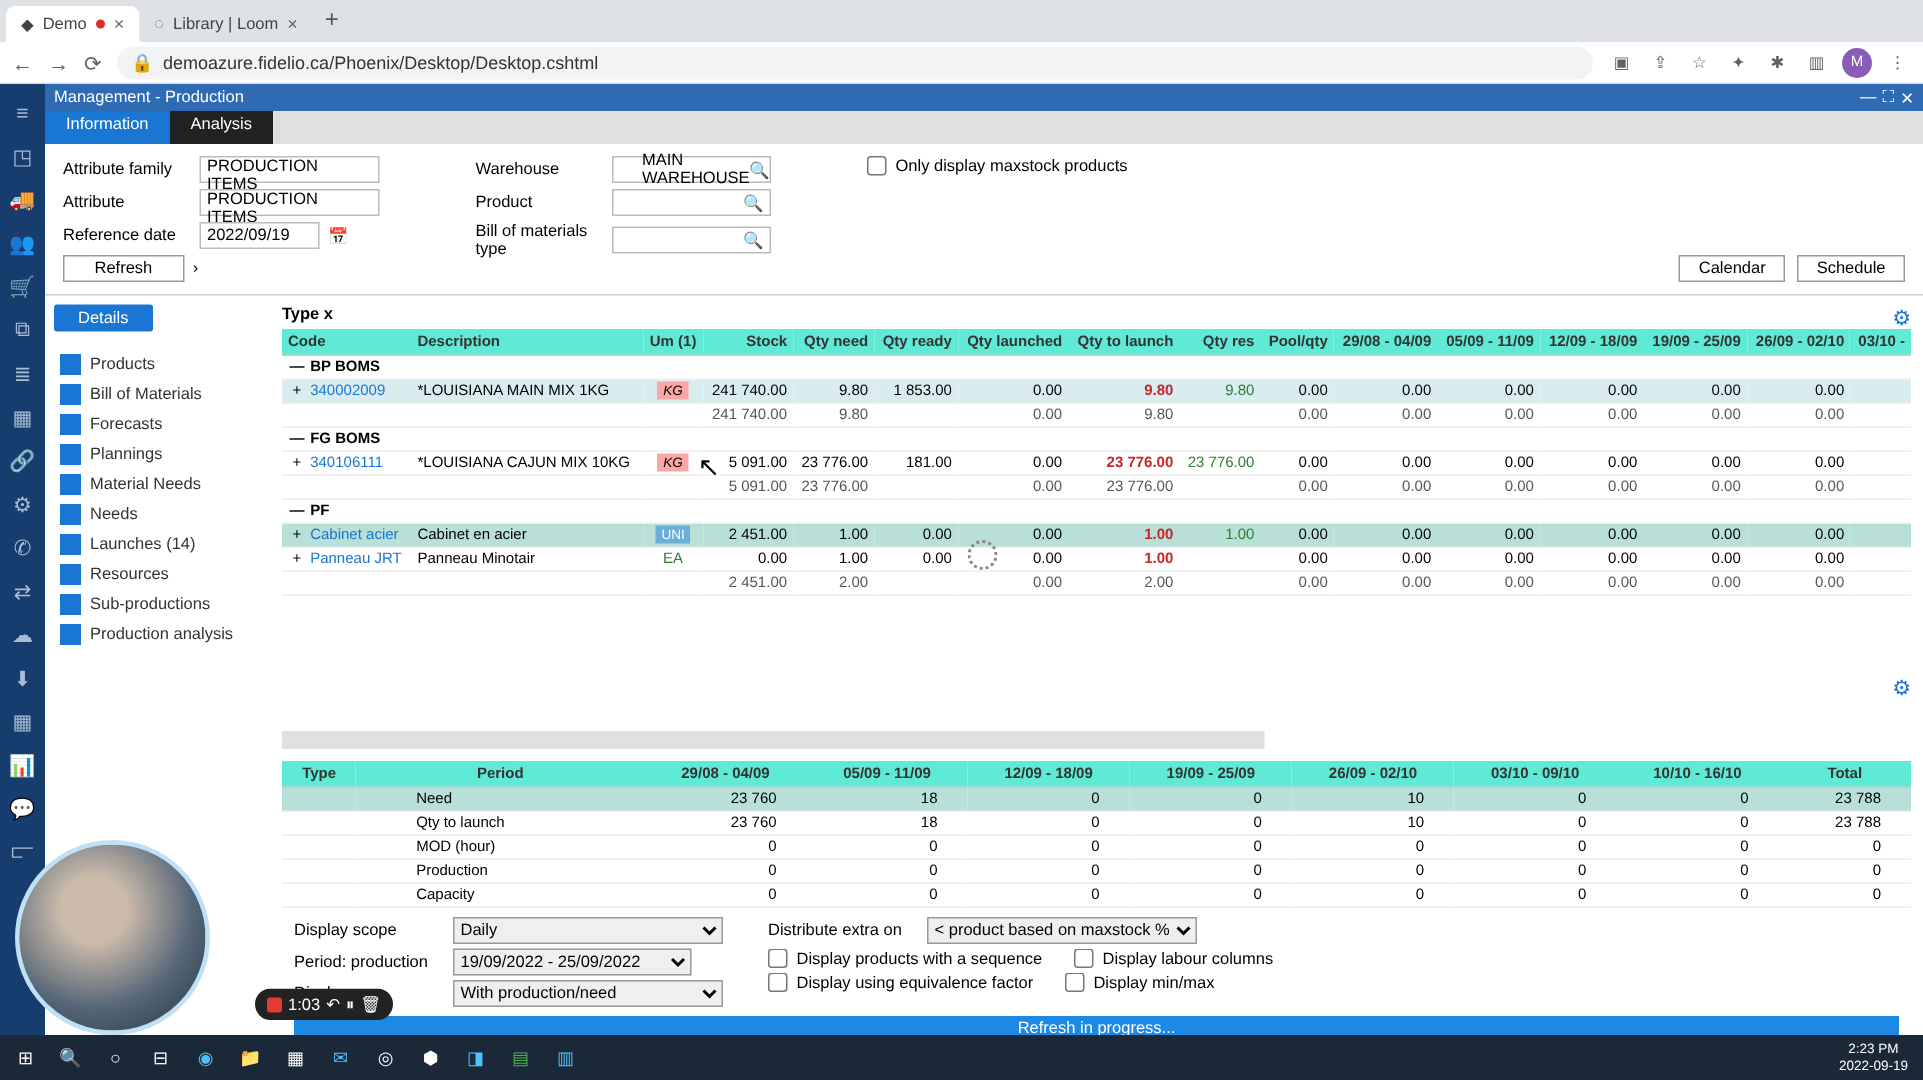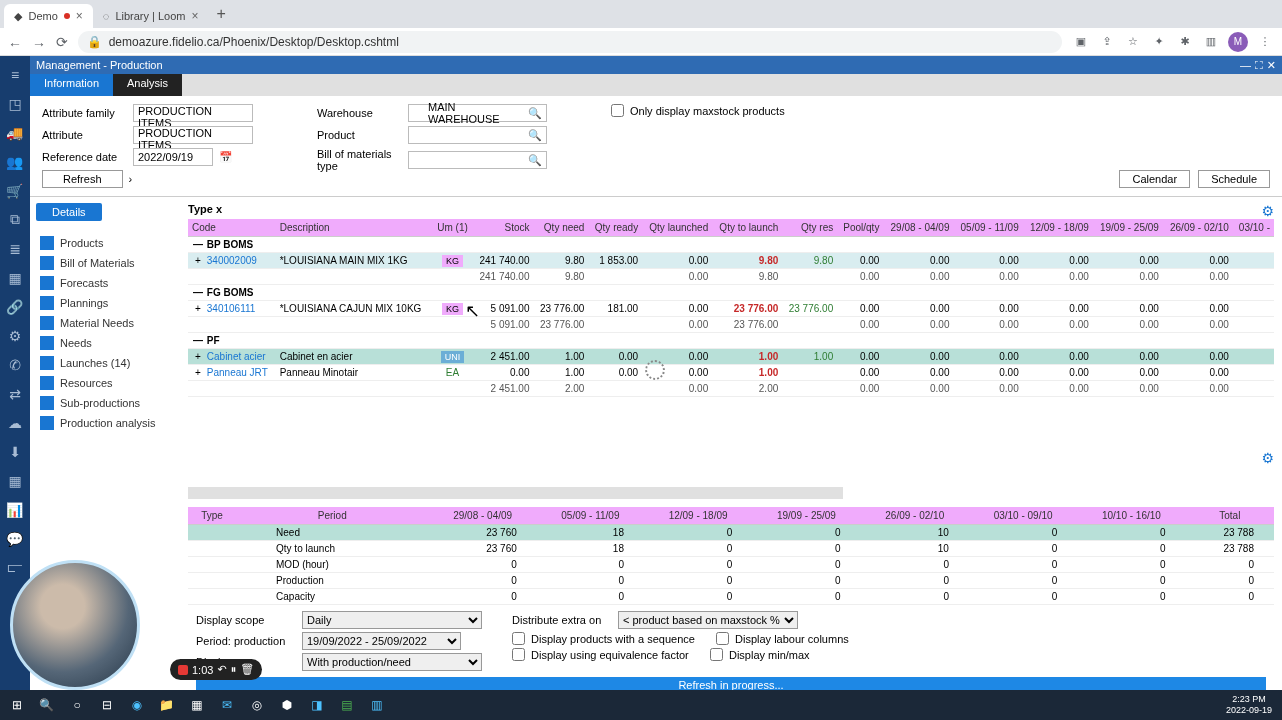--- a/index.html
+++ b/index.html
@@ -30,50 +30,50 @@
 .tabbar { background:#e0e0e0; height:22px; display:flex; }
 .apptab { padding:3px 14px; font-size:11px; cursor:pointer; }
 .apptab.active { background:#1976d2; color:#fff; }
 .apptab:not(.active) { background:#222; color:#fff; }
 
 .filters { background:#fff; padding:8px 12px; display:flex; gap:64px; border-bottom:1px solid #ccc; }
 .filter-col { display:flex; flex-direction:column; gap:4px; }
 .filter-row { display:flex; align-items:center; gap:6px; }
 .filter-row label { width:85px; font-size:11px; }
 .sel { height:18px; border:1px solid #bbb; padding:0 4px; font-size:11px; background:#fff; display:flex; align-items:center; justify-content:space-between; }
-.sel-120 { width:120px;flex-direction:column; } .sel-118 { width:139px;padding-left:19px; }
+.sel-120 { width:120px;flex-direction:column; } .sel-118 { width:106px;padding-left:19px; }
 .date-in { width:80px; height:18px; border:1px solid #bbb; padding:0 4px; font-size:11px; }
 .btn-green { background:#fff; border:1px solid #999; padding:2px 20px; font-size:11px; cursor:pointer; }
 .filters-right { margin-left:auto; display:flex; gap:8px; align-items:flex-end; }
 .btn-wh { background:#fff; border:1px solid #999; padding:2px 12px; font-size:11px; }
 
 .content { flex:1; display:flex; overflow:hidden; }
 .side-nav { width:150px; padding:6px; }
 .dtab { background:#1976d2; color:#fff; padding:3px 16px; font-size:11px; display:inline-block; border-radius:2px; }
 .nav-list { margin-top:12px; }
 .nav-item { display:flex; align-items:center; gap:6px; padding:3px 4px; font-size:11px; color:#333; cursor:pointer; }
 .nav-ic { width:14px; height:14px; background:#1976d2; display:inline-block; }
 
 .grid-area { flex:1; padding:6px 8px; overflow:auto; position:relative; }
 .type-lbl { font-size:11px; font-weight:bold; margin-bottom:4px; }
 .grid { width:100%; border-collapse:collapse; font-size:10px; }
-.grid th { background:#f0abfc; border-bottom:1px solid #ccc; padding:3px 4px; text-align:right; font-weight:normal; color:#333; }
+.grid th { background:#5eead4; border-bottom:1px solid #ccc; padding:3px 4px; text-align:right; font-weight:bold; color:#333; }
 .grid th.l { text-align:left; }
 .grid th.c { text-align:center; }
 .grid td { padding:2px 4px; text-align:right; border-bottom:1px solid #eee; }
 .grid td.l { text-align:left; }
 .grid td.c { text-align:center; }
 .grouprow td { font-weight:bold; text-align:left; background:#fff; }
 .exp { display:inline-block; width:12px; text-align:center; }
 .row-sel { background:#b8e0d8 !important; }
 .row-hi { background:#d9edf0 !important; }
 .lnk { color:#1976d2; cursor:pointer; }
 .red { color:#c62828; font-weight:bold; }
 .grn { color:#2e7d32; }
-.um-kg { background:#f0abfc; padding:1px 4px; font-size:9px; }
+.um-kg { background:#fca5a5; padding:1px 4px; font-size:9px;font-style:italic; }
 .um-uni { background:#6baed6; padding:1px 4px; font-size:9px; color:#fff; }
 .um-ea { color:#2e7d32; }
 .subrow td { color:#555; }
 .gear { position:absolute; right:8px; color:#1976d2; font-size:14px; cursor:pointer; }
 .gear.g1 { top:6px; } .gear.g2 { top:253px; }
 .scroll-strip { height:12px; background:#e0e0e0; margin-top:90px; width:655px; }
 
 .lower-grid { margin-top:8px; }
 .lower-grid .grid th { text-align:center; }
 .lower-grid .grid td { text-align:right; padding:2px 20px 2px 4px; }

